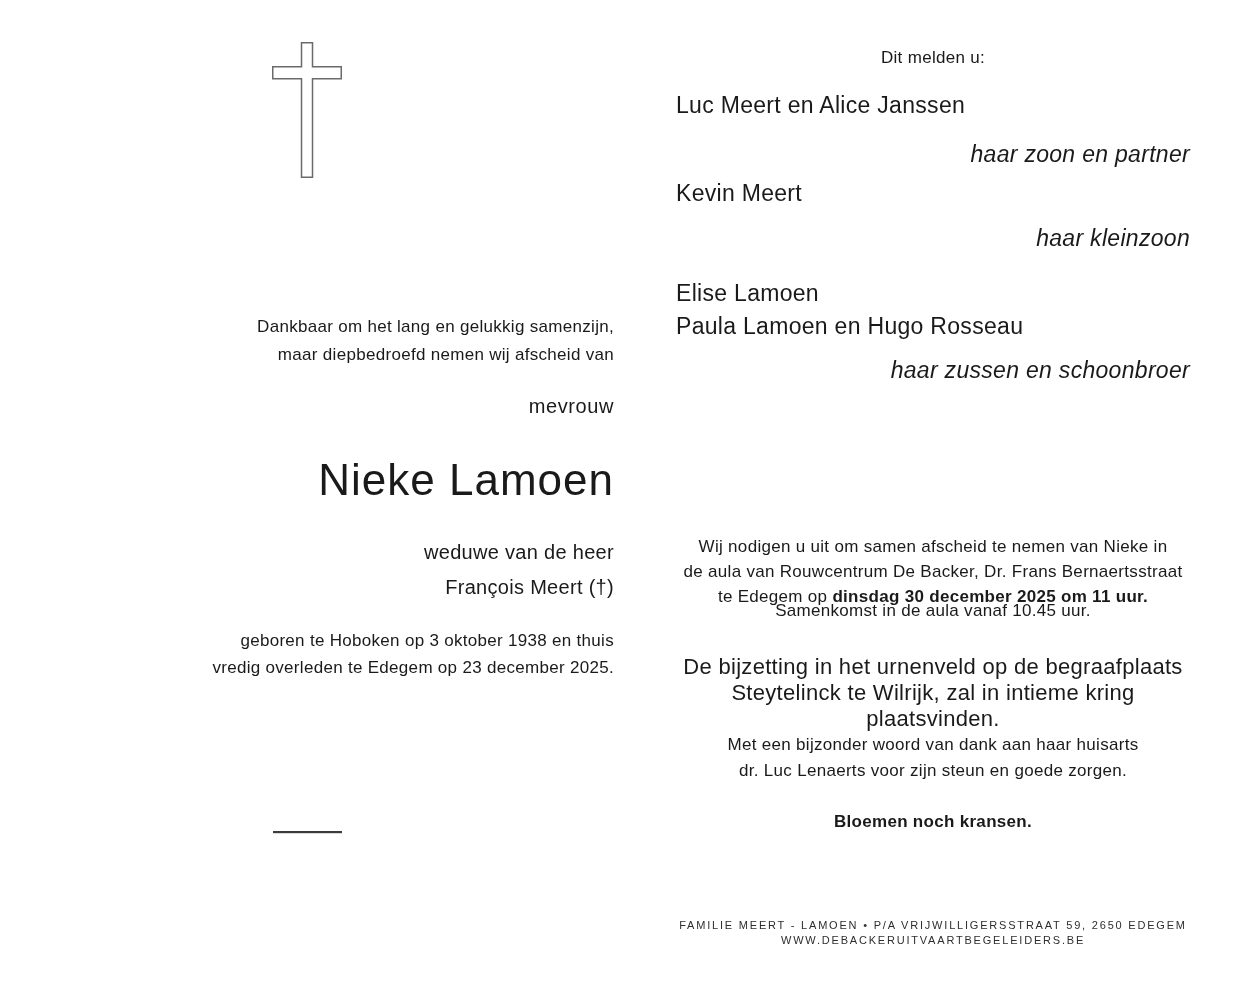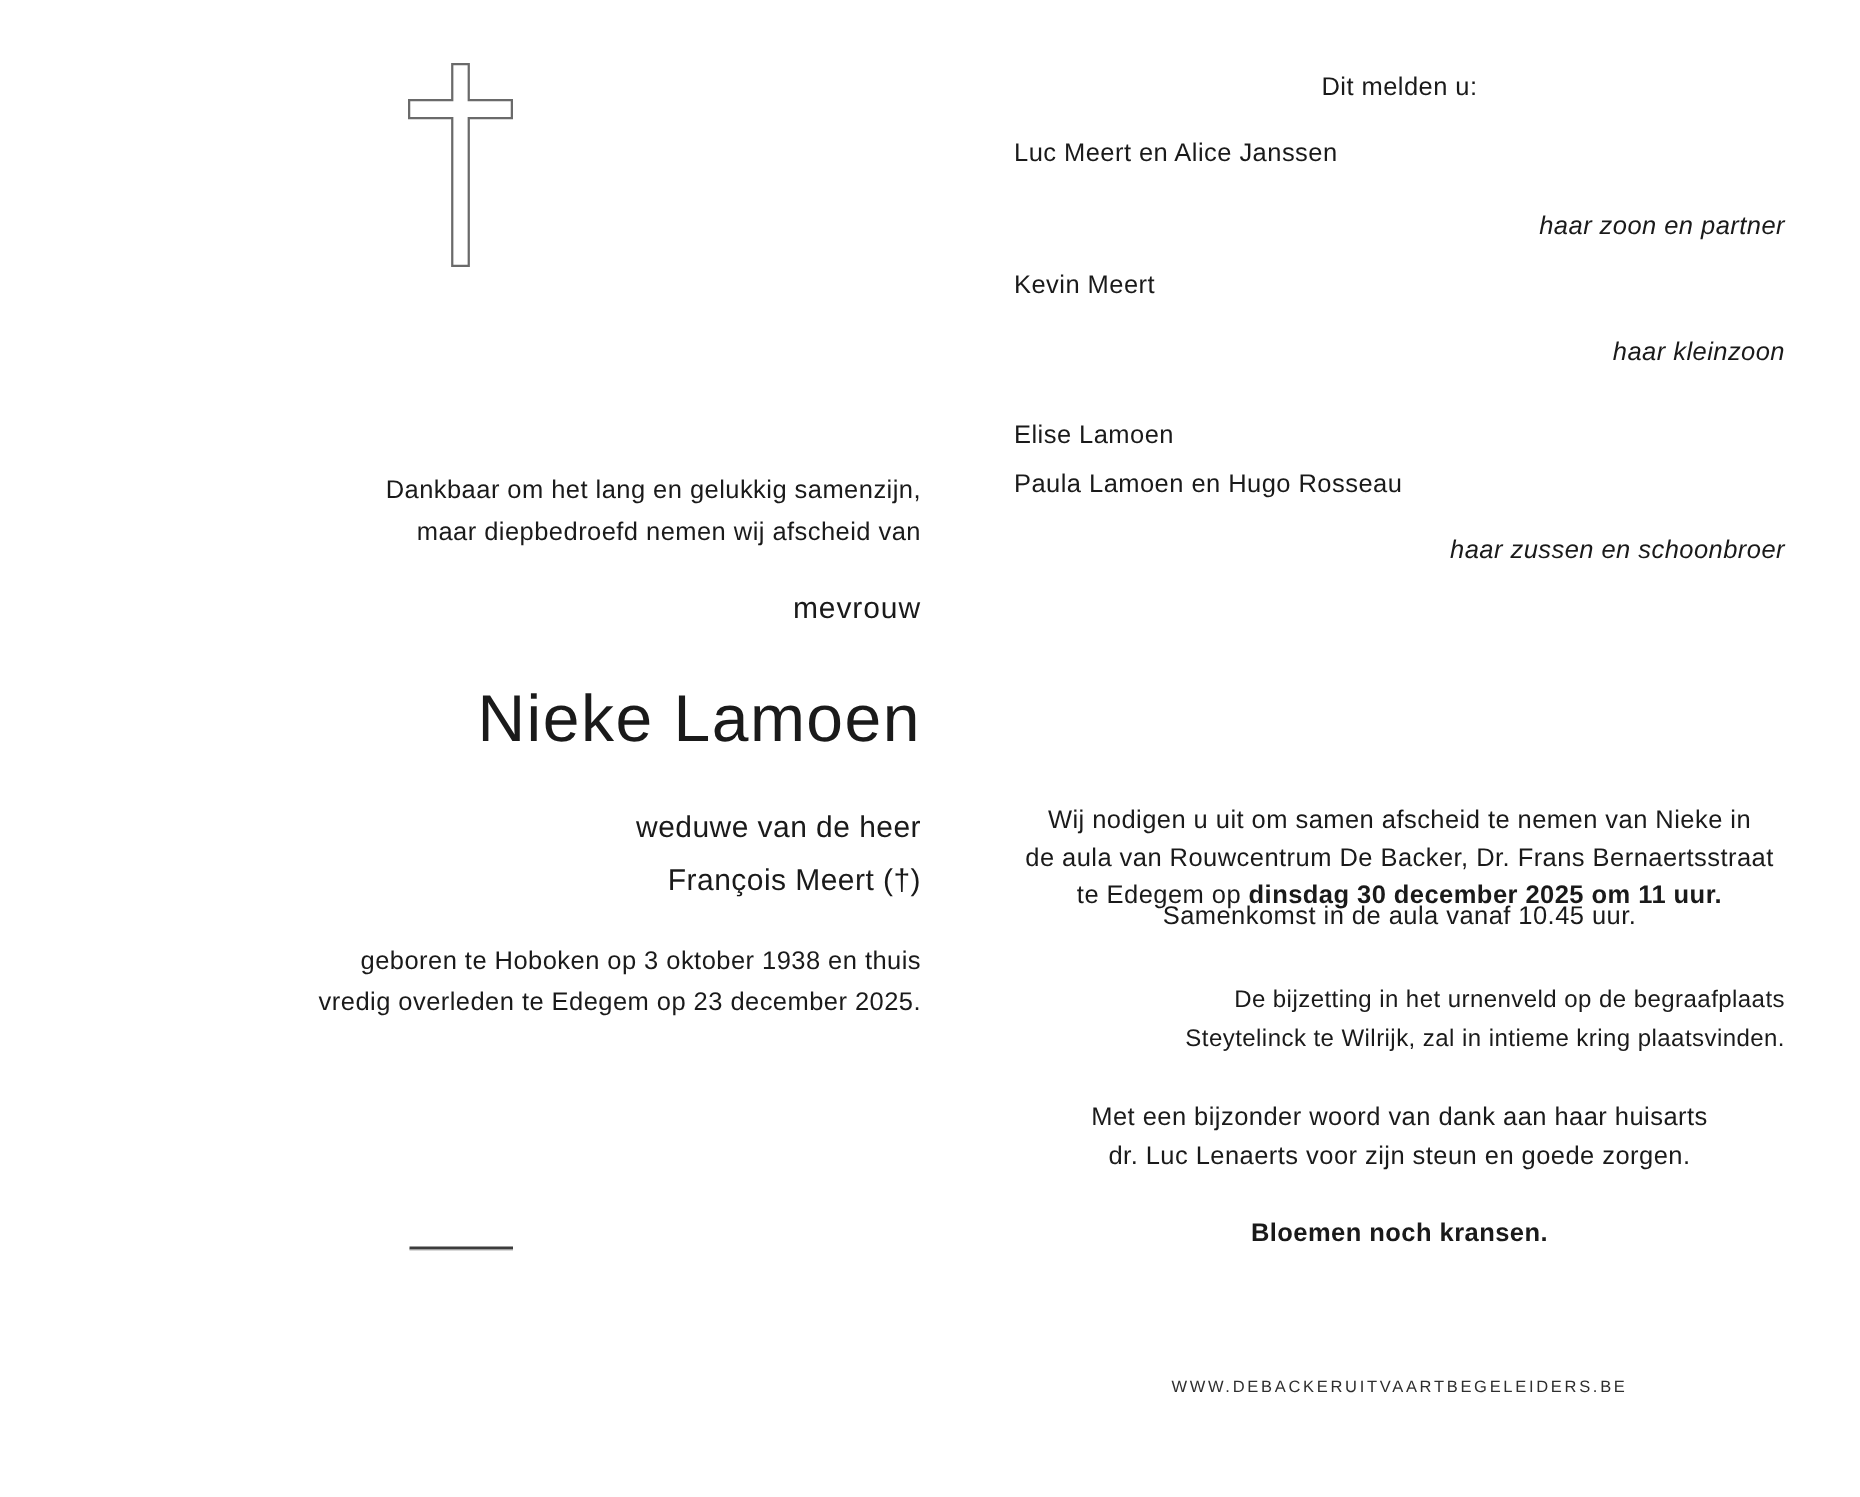--- a/index.html
+++ b/index.html
@@ -58,21 +58,21 @@
     height: 0;
     border-top: 2px solid #3c3c3c;
     box-shadow: 0 1px 0 rgba(0,0,0,0.15);
   }
 
   
   .right-col { left: 676px; width: 514px; }
 
   .announce-heading { top: 48px; font-size: 17px; }
 
-  .fam-line { left: 676px; width: 514px; font-size: 17px; }
+  .fam-line { left: 676px; width: 514px; font-size: 23px; }
   .fam-name { text-align: left; }
   .fam-relation { text-align: right; font-style: italic; }
 
   .f-0 { top: 92px; }
   .f-1 { top: 141px; }
   .f-2 { top: 180px; }
   .f-3 { top: 225px; }
   .f-4 { top: 270px; margin-top: 10px; }
   .f-5 { top: 313px; }
   .f-6 { top: 357px; }
@@ -86,22 +86,22 @@
   }
   .invitation b { font-weight: 700; }
 
   .gathering {
     top: 601px;
     text-align: center;
     font-size: 17px;
   }
   .burial {
     top: 654px;
-    text-align: right;
-    font-size: 16px;
+    text-align: center;
+    font-size: 22px;
     line-height: 26px;
   }
   .thanks {
     top: 732px;
     text-align: center;
     font-size: 17px;
     line-height: 26px;
   }
   .flowers {
     top: 812px;
@@ -174,16 +174,17 @@
   </div>
 
   <div class="abs right-col thanks">
     <div>Met een bijzonder woord van dank aan haar huisarts</div>
     <div>dr. Luc Lenaerts voor zijn steun en goede zorgen.</div>
   </div>
 
   <div class="abs right-col flowers">Bloemen noch kransen.</div>
 
   <div class="abs right-col footer">
+    <div>FAMILIE MEERT - LAMOEN • P/A VRIJWILLIGERSSTRAAT 59, 2650 EDEGEM</div>
     <div>WWW.DEBACKERUITVAARTBEGELEIDERS.BE</div>
   </div>
 
 </div>
 
 </body></html>

